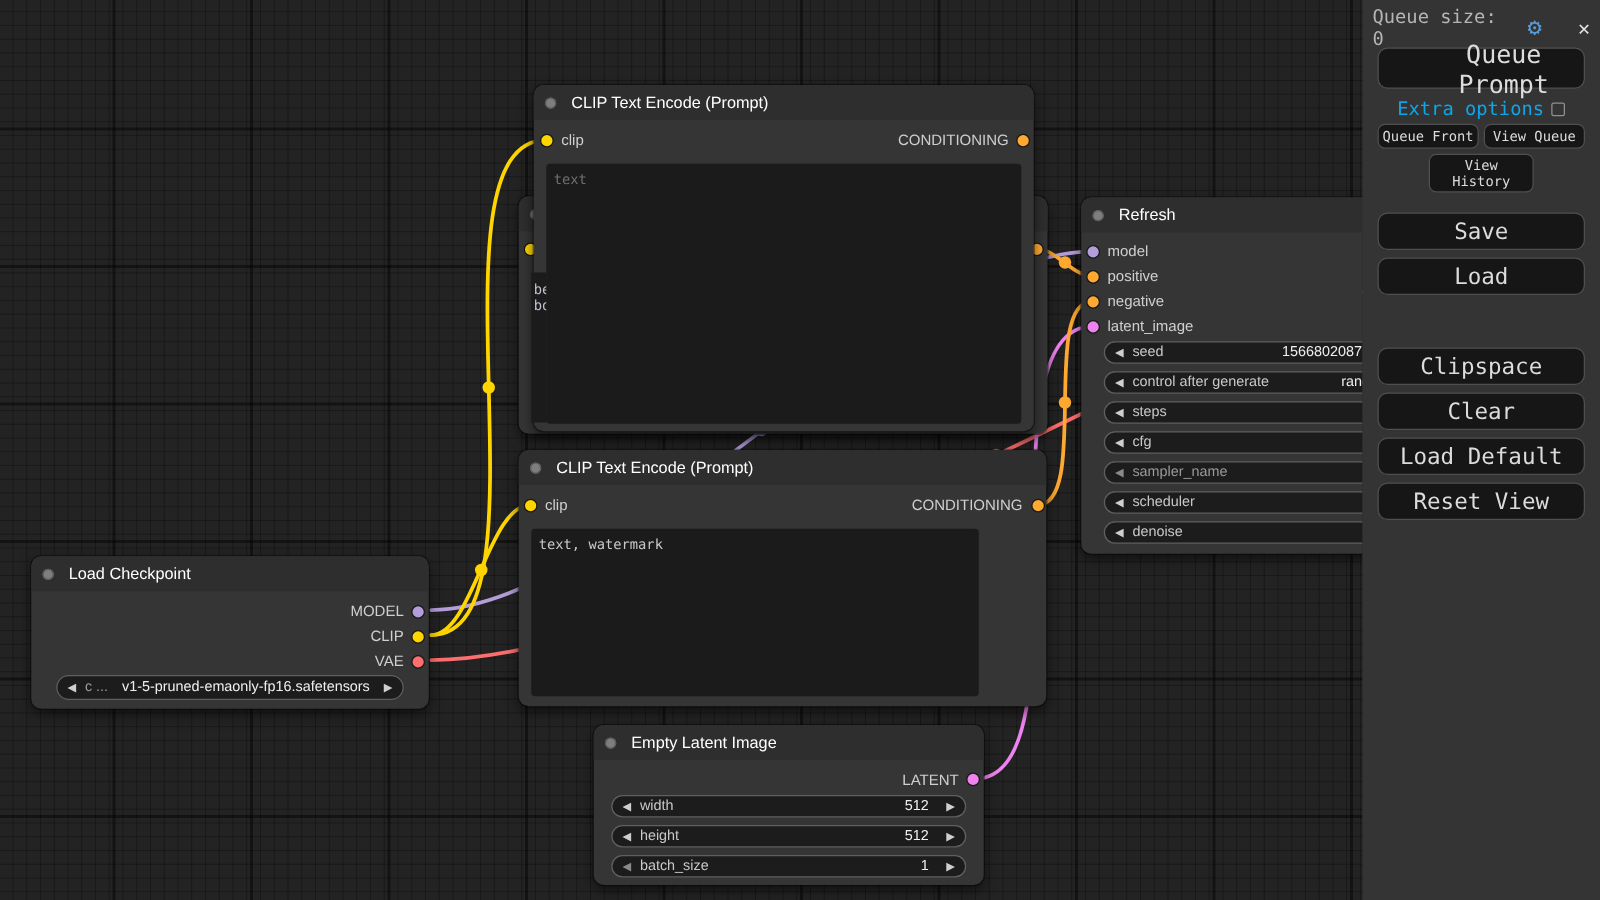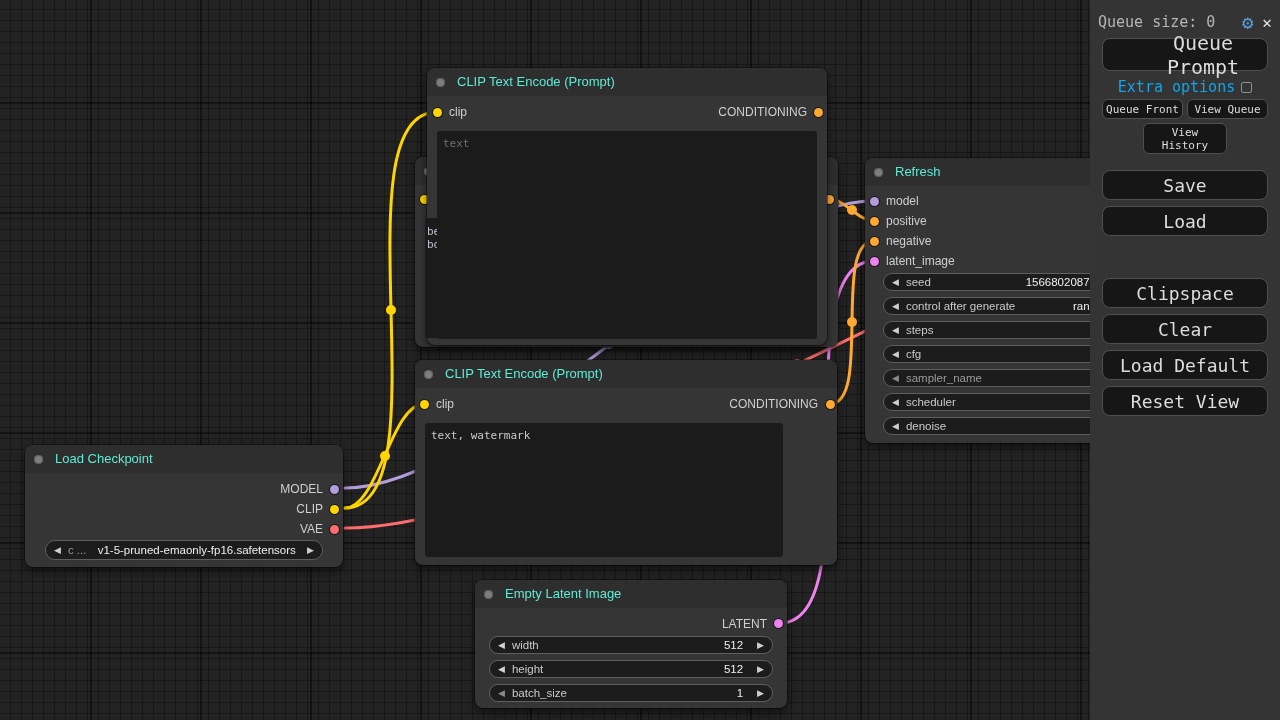--- a/index.html
+++ b/index.html
@@ -21,21 +21,21 @@
   }
   #wires { position:absolute; left:0; top:0; z-index:5; }
 
   
   .node {
     position:absolute; background:#353535; border-radius:8px;
     box-shadow:0 4px 10px rgba(0,0,0,0.55), 0 0 0 1px rgba(0,0,0,0.35);
   }
   .node-title {
     position:relative; height:28px; background:#2e2e2e;
-    border-radius:8px 8px 0 0; color:#5eead4; font-size:13px;
+    border-radius:8px 8px 0 0; color:#ffffff; font-size:13px;
     line-height:28px; padding-left:30px; white-space:nowrap; overflow:hidden;
   }
   .title-dot {
     position:absolute; left:9px; top:9.5px; width:9px; height:9px;
     border-radius:50%; background:#7e7e7e; box-shadow:inset 0 0 0 1px #5c5c5c;
   }
   .slot-dot { position:absolute; width:9px; height:9px; border-radius:50%;
               box-shadow:0 0 0 1px rgba(0,0,0,0.55); }
   .slot-label { position:absolute; color:#cfcfcf; font-size:12px; line-height:12px; white-space:nowrap; }
   .out-label  { text-align:right; }
@@ -69,21 +69,21 @@
     font-size:11px; line-height:13px; padding:7px 0 0 2px; overflow:hidden; white-space:pre;
   }
 
   
   #sidebar {
     position:absolute; left:1090px; top:0; width:190px; height:720px;
     background:#343434; z-index:40; font-family:"DejaVu Sans Mono", monospace;
     color:#c8c8c8;
   }
   .q-head { position:absolute; left:8px; top:10px; width:174px; height:24px;
-            display:flex; align-items:center; }
+            display:flex; align-items:center;gap:20px; }
   .q-size { font-size:15px; color:#b5b5b5; letter-spacing:0; }
   .gear { margin-left:auto; font-size:19px; line-height:1; cursor:pointer; }
   .xclose { margin-left:9px; font-size:16px; color:#e3e3e3; cursor:pointer; font-weight:bold; }
   .menu-btn {
     position:absolute; background:#161616; border:1px solid #4f4f4f; border-radius:8px;
     color:#dcdcdc; display:flex; align-items:center; justify-content:center;
     font-family:"DejaVu Sans Mono", monospace; cursor:pointer; text-align:center;
   }
   #queue-prompt { left:12px; top:38px; width:166px; height:33px; font-size:20px;padding-left:36px; }
   .extra-row { position:absolute; left:0; top:78px; width:190px; height:18px;

